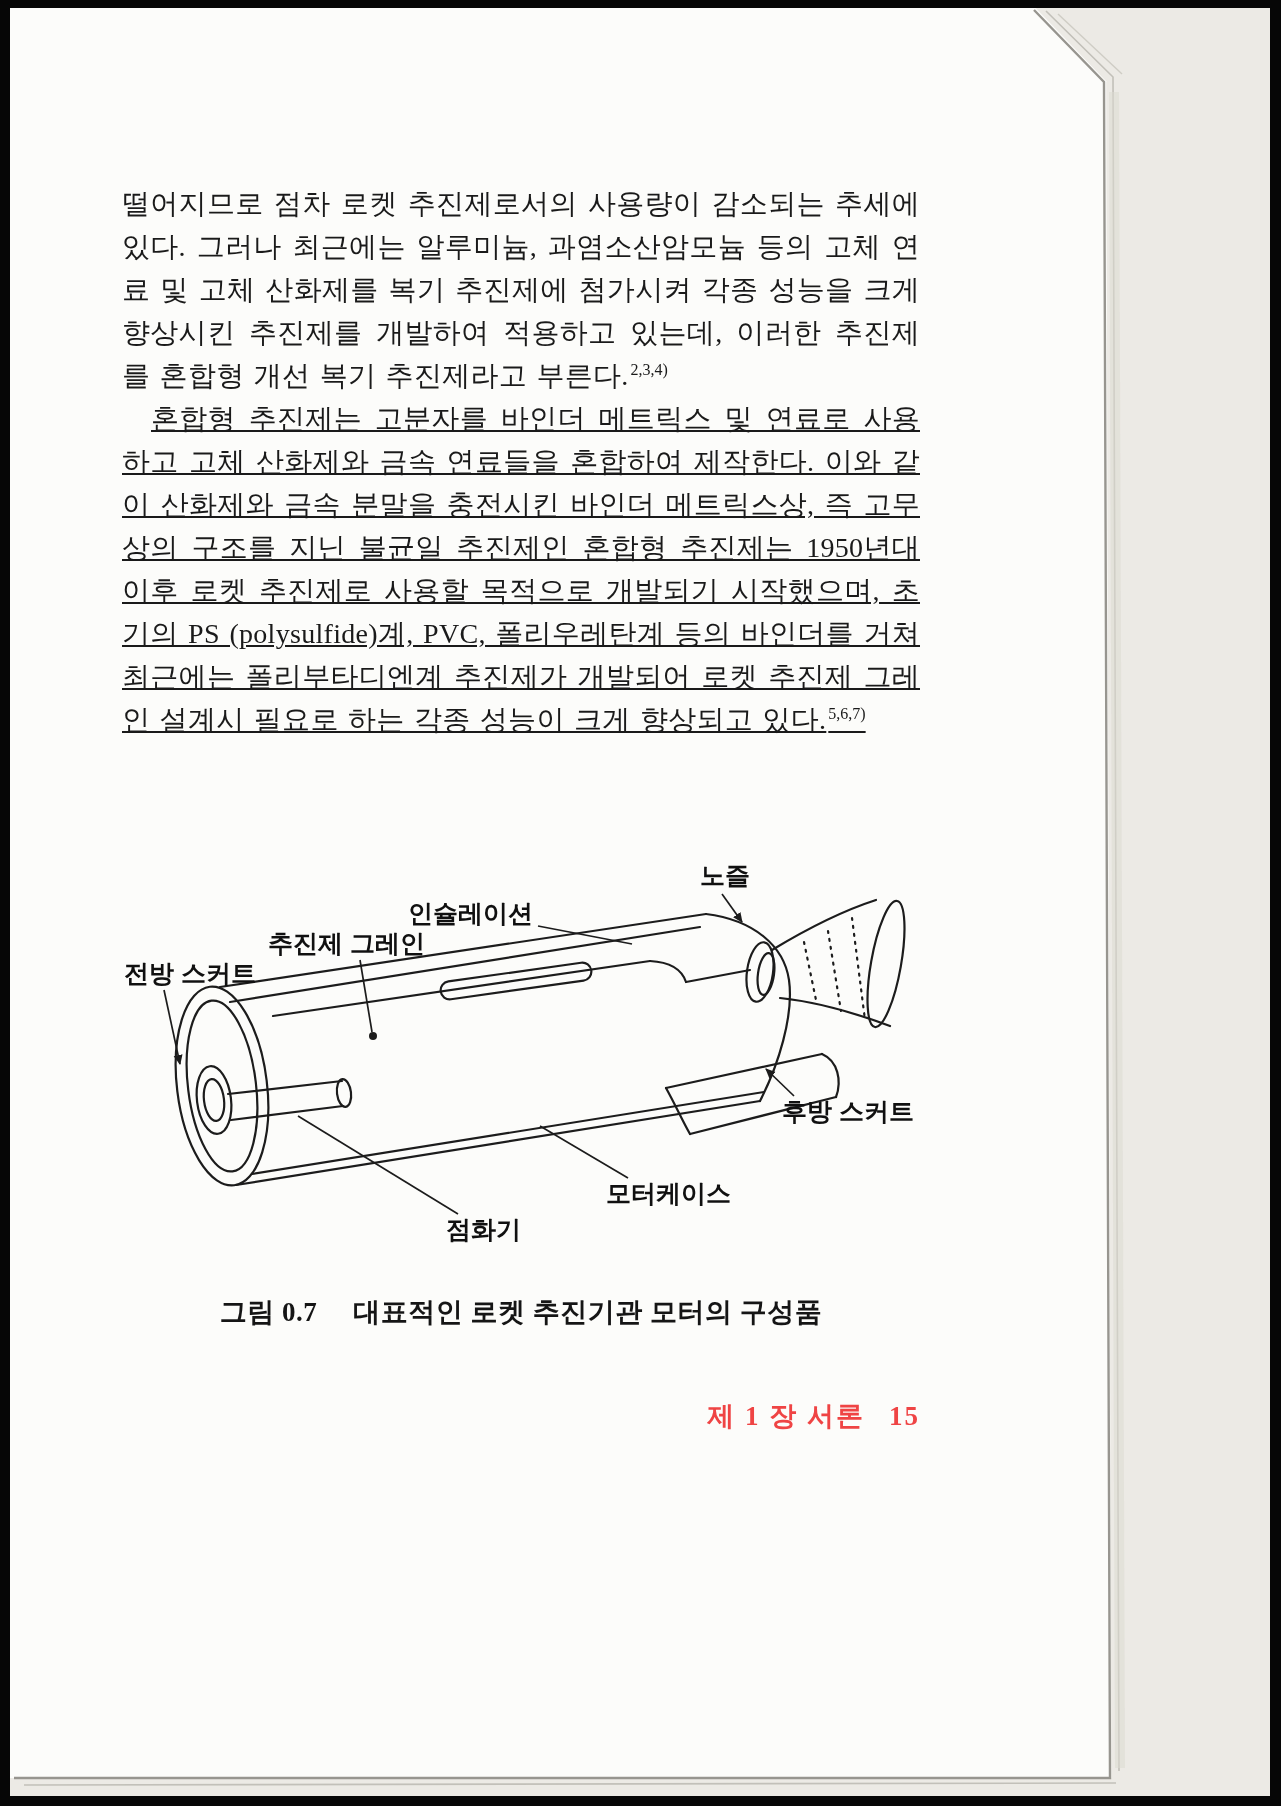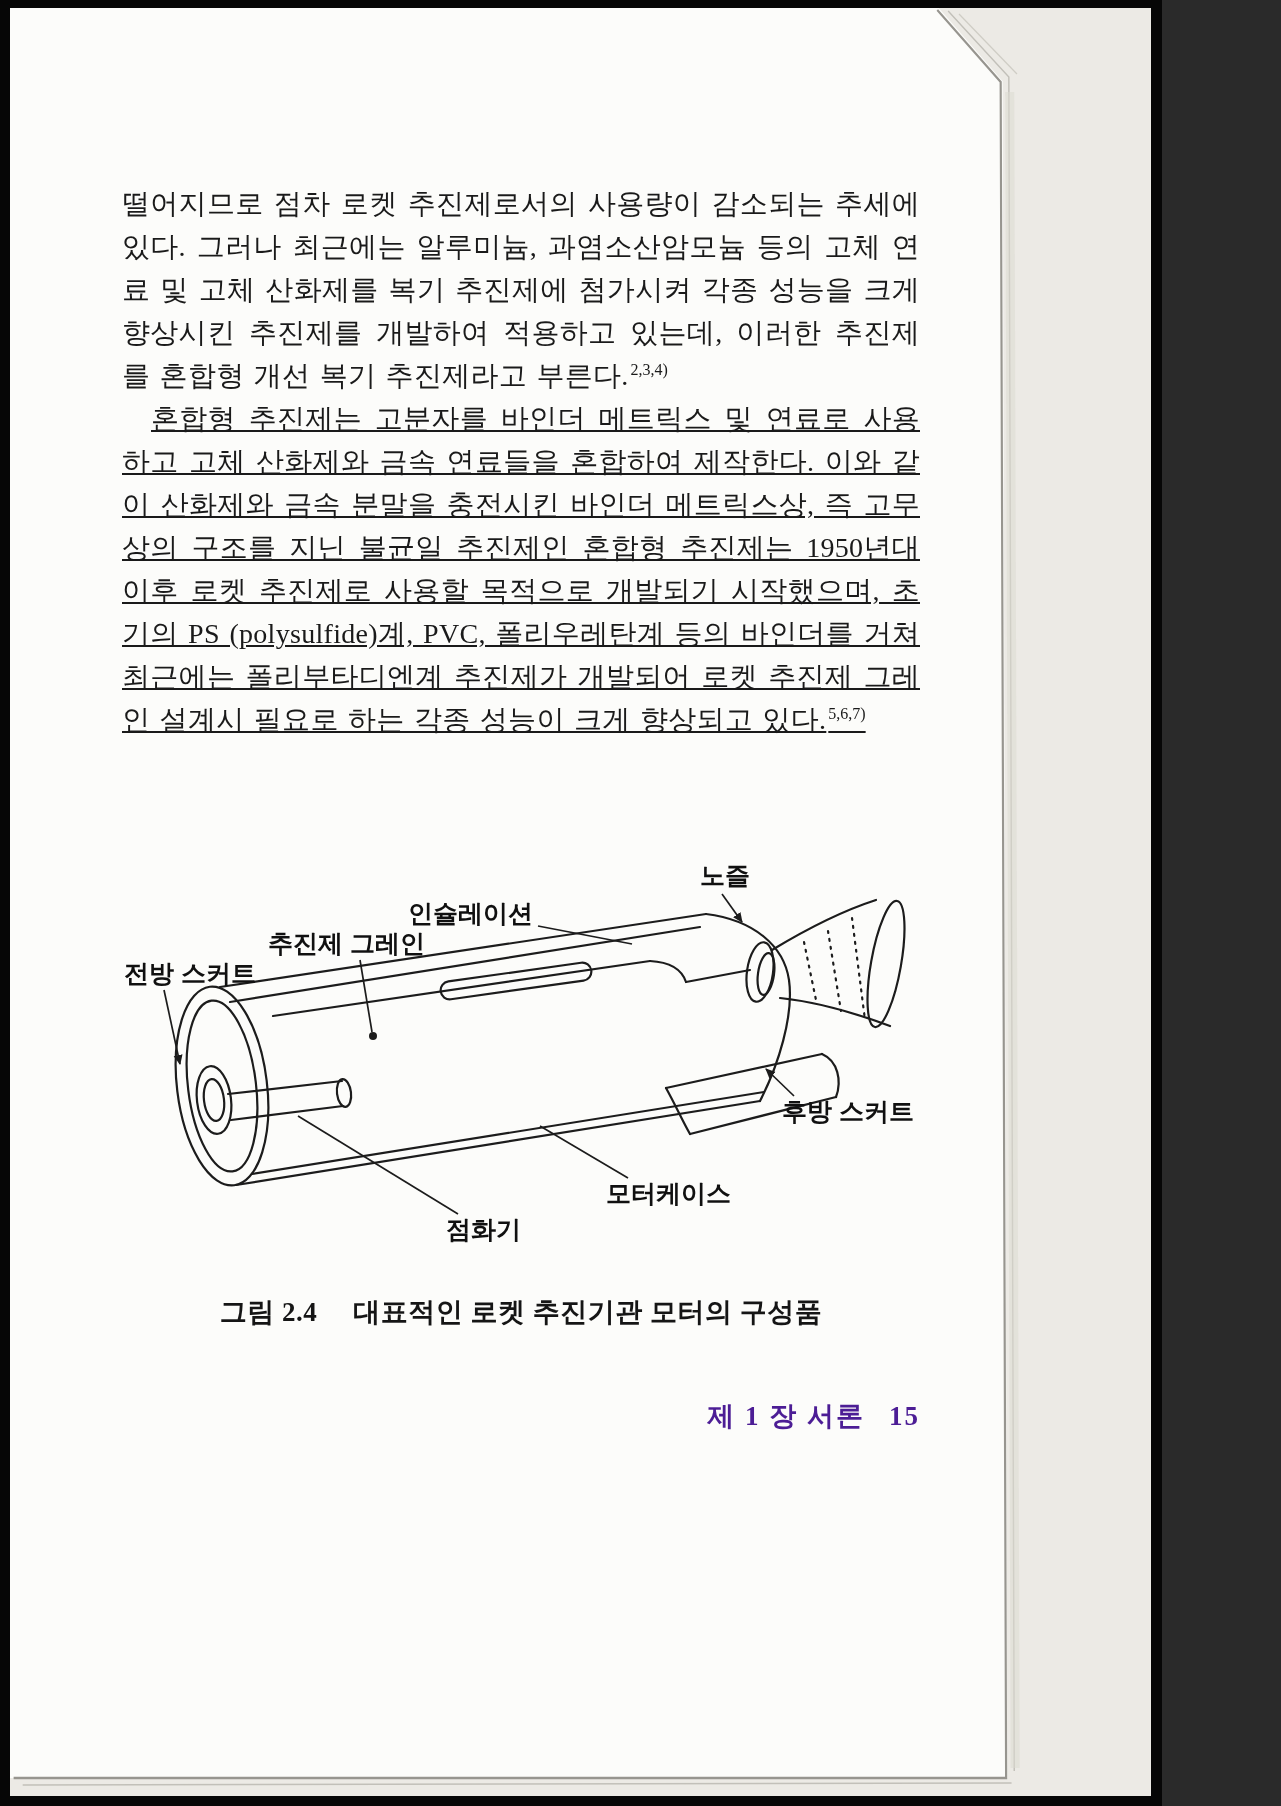--- a/index.html
+++ b/index.html
@@ -1,18 +1,18 @@
 <!DOCTYPE html>
 <html><head>
 <meta charset="utf-8">
 <style>
   * { margin:0; padding:0; box-sizing:border-box; }
   html,body { background:#2a2a2a; }
   .book {
-    position:relative; width:1162px; height:1806px;
+    position:relative; width:1281px; height:1806px;
     background:#060606; overflow:hidden;
     font-family:"Liberation Serif","DejaVu Serif",serif;
   }
   .inner {
     position:absolute; left:10px; top:8px; right:11px; bottom:10px;
     background:#eceae5;
   }
   .page {
     position:absolute; left:0; top:0; width:100%; height:100%;
     background:#fcfcfa;
@@ -47,21 +47,21 @@
   }
   .caption {
     position:absolute; left:112px; top:1286px; width:798px;
     text-align:center; font-size:27px; font-weight:700;
     color:#151515; letter-spacing:0.5px;
   }
   .caption .fig-title { margin-left:36px; }
   .footer {
     position:absolute; left:112px; top:1390px; width:798px;
     text-align:right; font-size:27px; font-weight:700;
-    color:#4c1d95; letter-spacing:2px;
+    color:#ef4444; letter-spacing:2px;
   }
   .footer .pagenum { margin-left:24px; }
 </style>
 </head>
 <body>
 
 <div class="book">
   <div class="inner">
 
     <div class="page">
@@ -133,21 +133,21 @@
           <text x="298" y="68">인슐레이션</text>
           <text x="158" y="98">추진제 그레인</text>
           <text x="14" y="128">전방 스커트</text>
           <text x="672" y="266">후방 스커트</text>
           <text x="496" y="348">모터케이스</text>
           <text x="336" y="384">점화기</text>
         </g>
       </svg>
 
       <div class="caption">
-        <span class="fig-num">그림 2.4</span><span class="fig-title">대표적인 로켓 추진기관 모터의 구성품</span>
+        <span class="fig-num">그림 0.7</span><span class="fig-title">대표적인 로켓 추진기관 모터의 구성품</span>
       </div>
 
       <div class="footer">
         <span>제 1 장 서론</span><span class="pagenum">15</span>
       </div>
 
     </div>
 
     <svg class="stack" viewBox="0 0 1260 1788" preserveAspectRatio="none">
       <path d="M1024 2 L1094 74 L1100 1770 L4 1770" fill="none" stroke="#97958f" stroke-width="2.4"></path>

